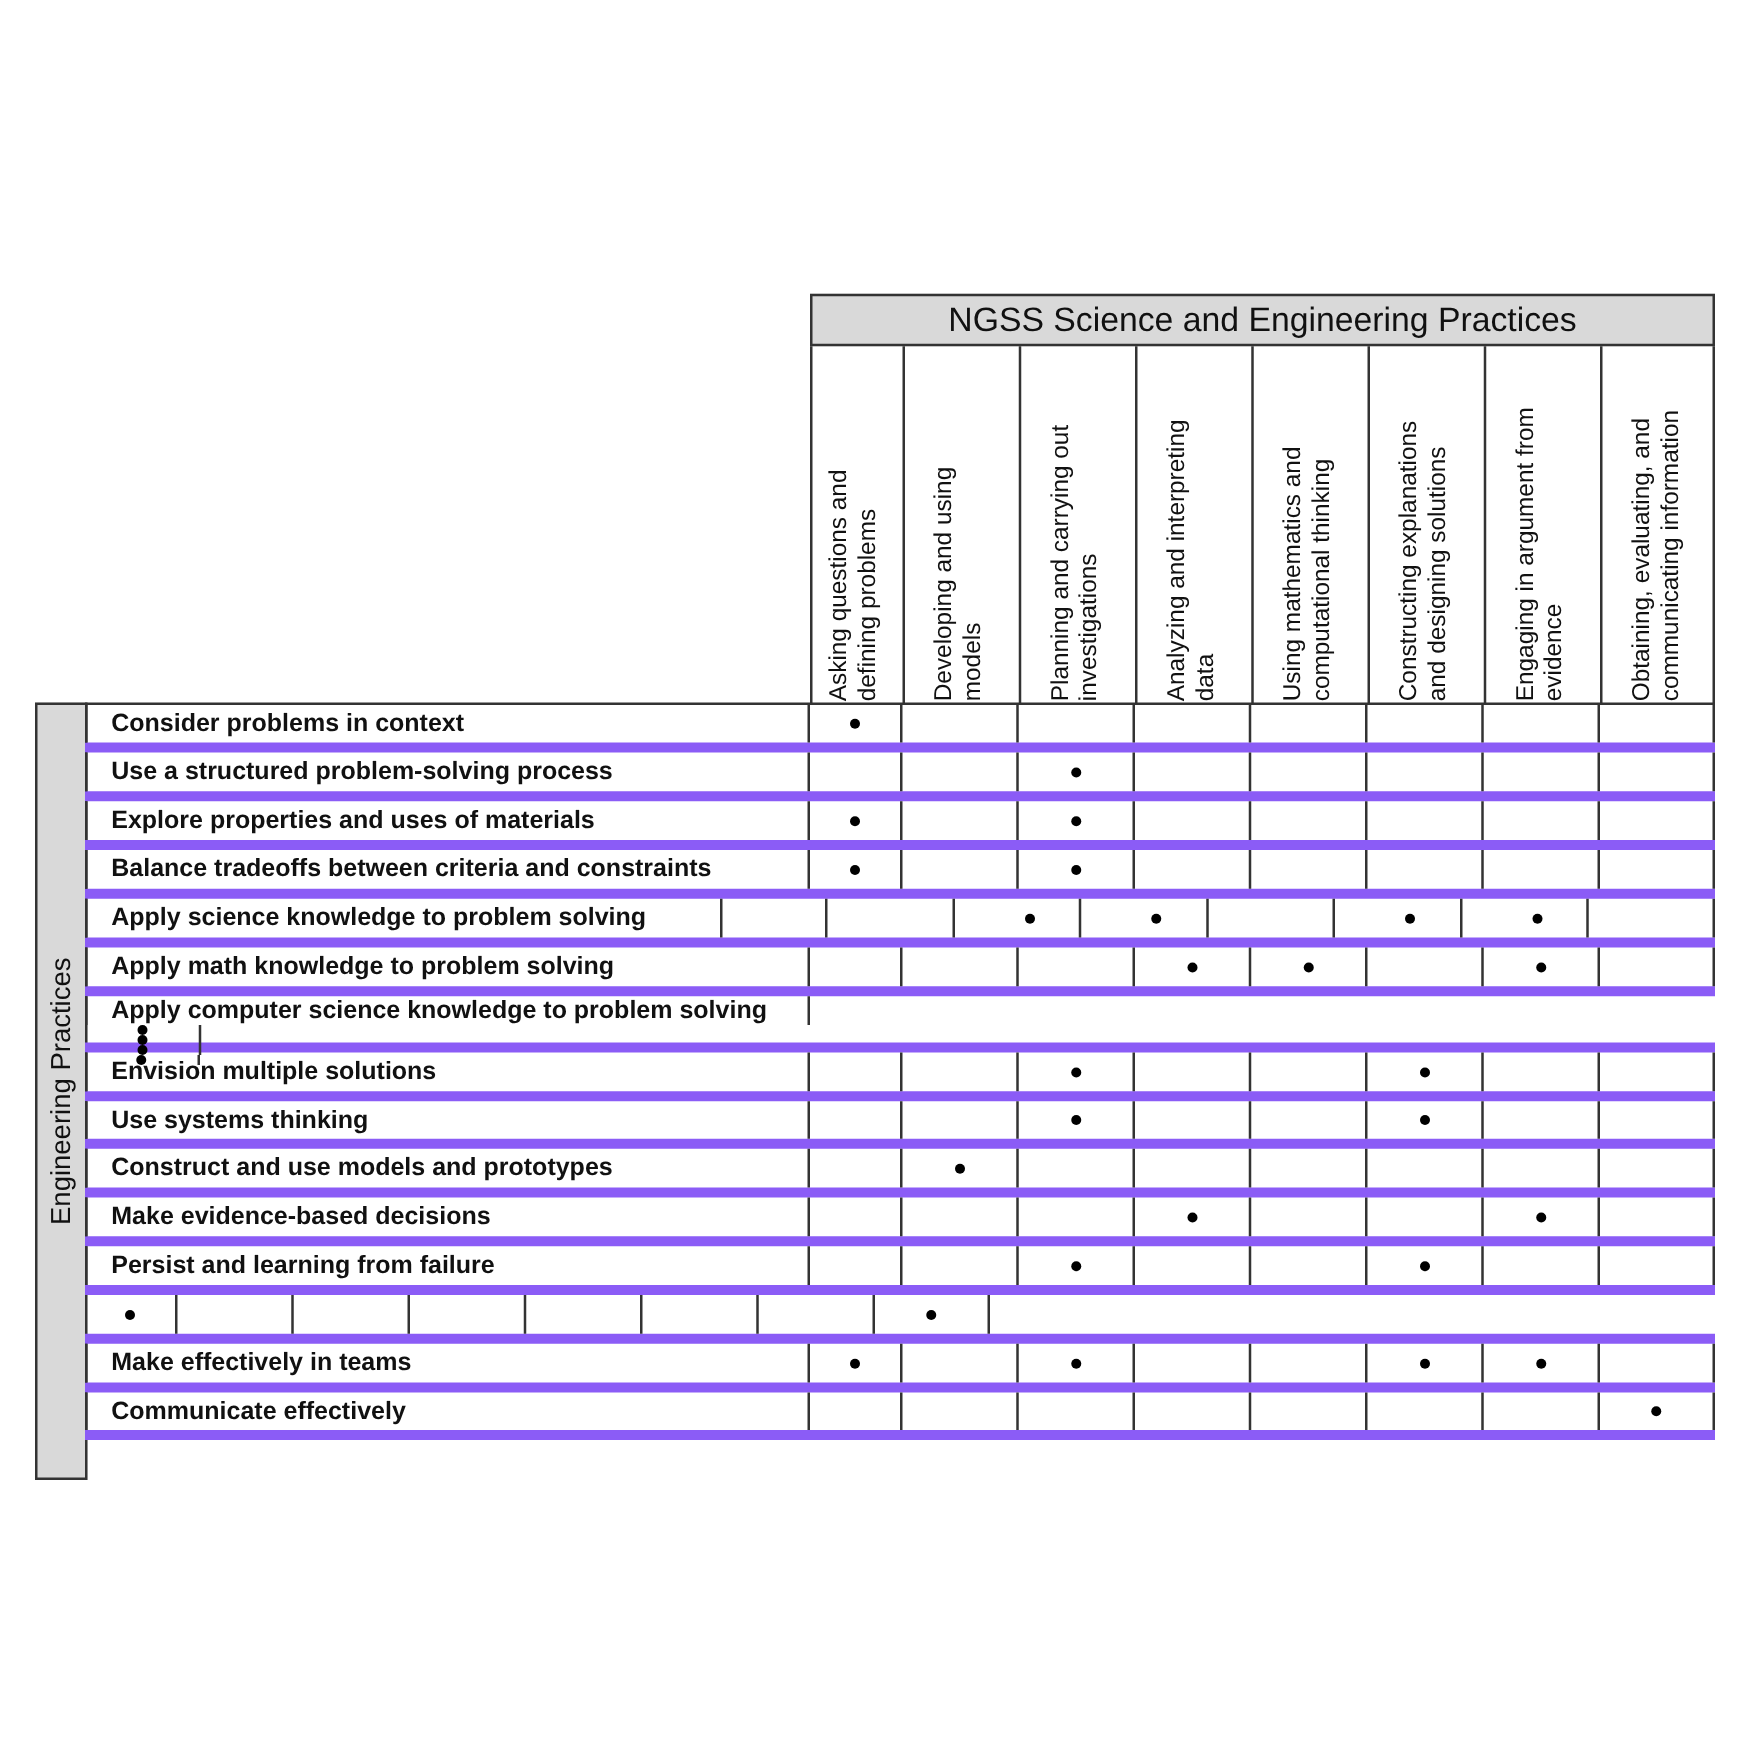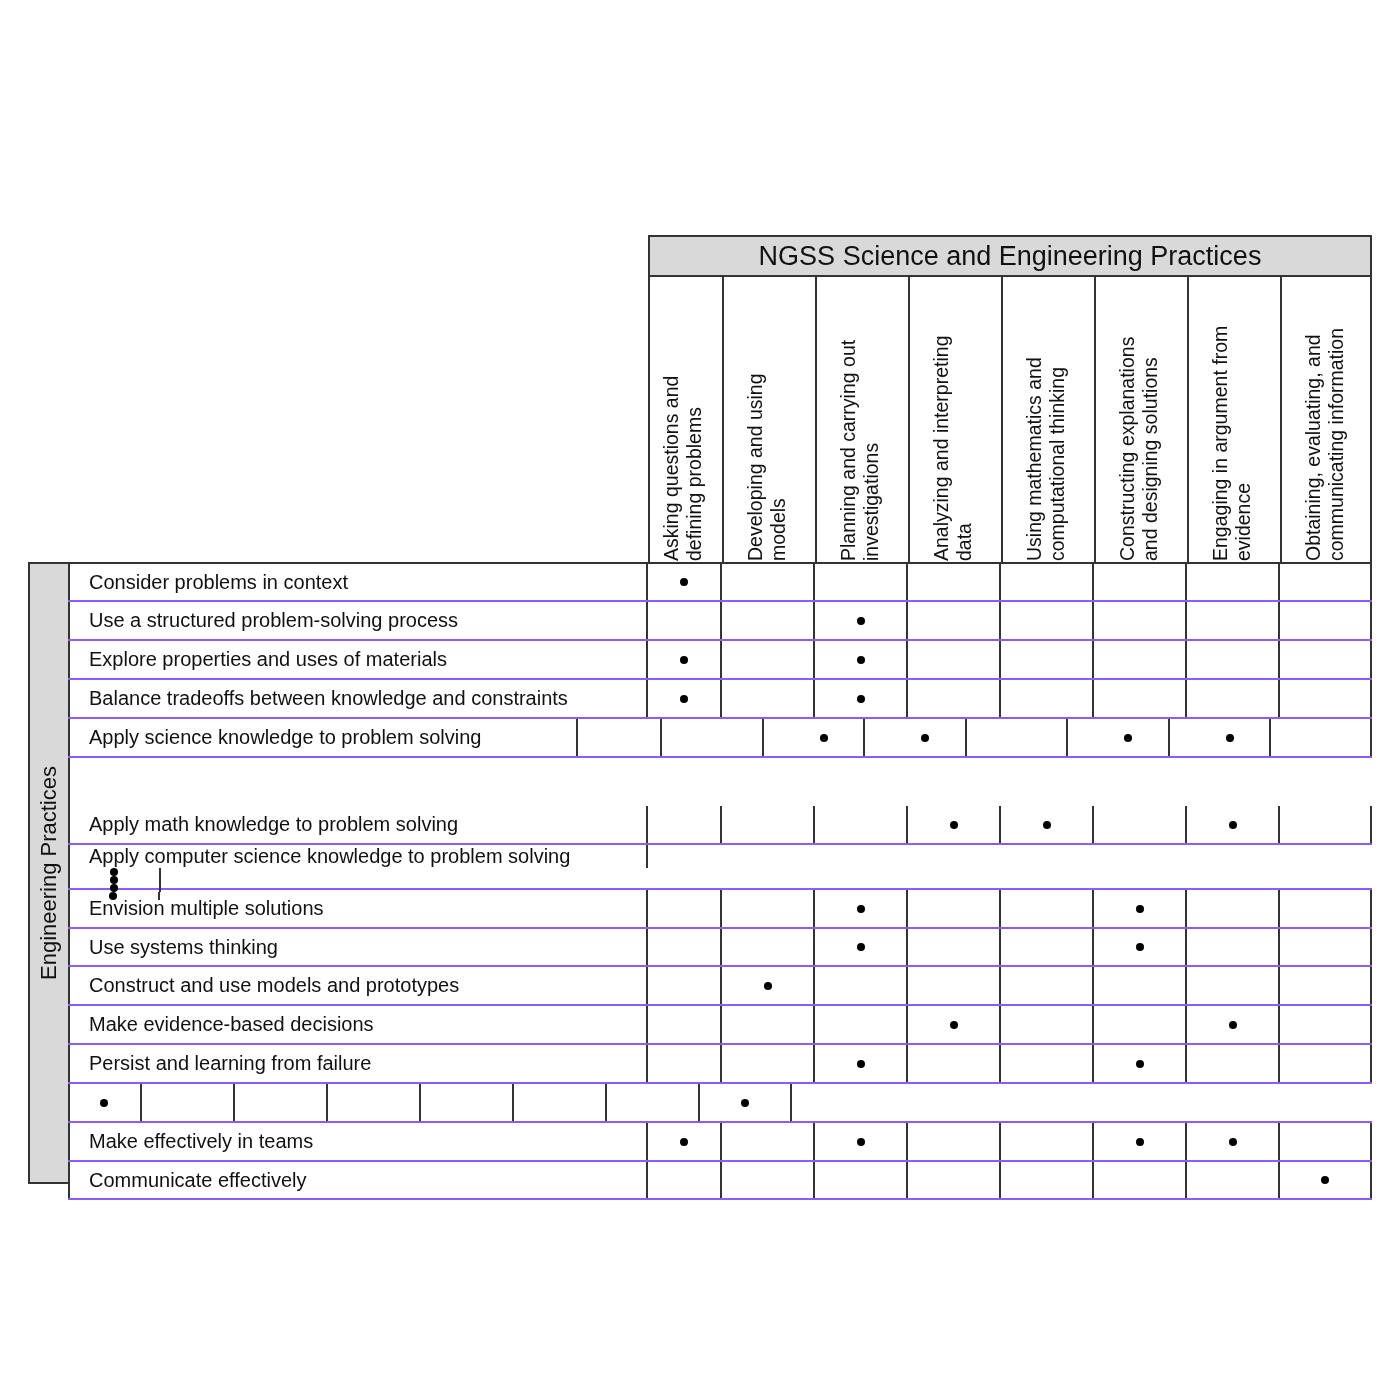--- a/index.html
+++ b/index.html
@@ -39,21 +39,21 @@
     position: absolute; left: 50%; top: 50%;
     transform: translate(-50%, -50%) rotate(-90deg);
     white-space: nowrap; font-size: 22px;
   }
 
   
   .grid {
     position: absolute; left: 68px; top: 562px; width: 1304px;
     border-top: 2px solid #333; box-sizing: border-box;
   }
-  .row { display: flex; border-bottom: 2px solid #8b5cf6; box-sizing: border-box; }
+  .row { display: flex; border-bottom: 8px solid #8b5cf6; box-sizing: border-box; font-weight: bold; }
   .row .label {
     width: 580px; box-sizing: border-box; border-left: 2px solid #333; border-right: 2px solid #333;
     font-size: 20px; padding-left: 19px; display: flex; align-items: center; white-space: nowrap;
   }
   .row .cell {
     box-sizing: border-box; border-right: 2px solid #333;
     display: flex; align-items: center; justify-content: center;
   }
   .dot { width: 8px; height: 8px; border-radius: 50%; background: #000; }
 </style>
@@ -151,21 +151,21 @@
         <div class="cell" style="width: 93px;">
           <div class="dot"></div>
         </div>
         <div class="cell" style="width: 93px;"></div>
         <div class="cell" style="width: 93px;"></div>
         <div class="cell" style="width: 93px;"></div>
         <div class="cell" style="width: 93px;"></div>
         <div class="cell" style="width: 92px;"></div>
       </div>
       <div class="row" style="height: 39px;">
-        <div class="label">Balance tradeoffs between knowledge and constraints</div>
+        <div class="label">Balance tradeoffs between criteria and constraints</div>
         <div class="cell" style="width: 74px;">
           <div class="dot"></div>
         </div>
         <div class="cell" style="width: 93px;"></div>
         <div class="cell" style="width: 93px;">
           <div class="dot"></div>
         </div>
         <div class="cell" style="width: 93px;"></div>
         <div class="cell" style="width: 93px;"></div>
         <div class="cell" style="width: 93px;"></div>
@@ -184,21 +184,21 @@
         </div>
         <div class="cell" style="width: 93px;"></div>
         <div class="cell" style="width: 93px;">
           <div class="dot"></div>
         </div>
         <div class="cell" style="width: 93px;">
           <div class="dot"></div>
         </div>
         <div class="cell" style="width: 92px;"></div>
       </div>
-      <div class="row" style="height: 39px; margin-top: 48px;">
+      <div class="row" style="height: 39px;">
         <div class="label">Apply math knowledge to problem solving</div>
         <div class="cell" style="width: 74px;"></div>
         <div class="cell" style="width: 93px;"></div>
         <div class="cell" style="width: 93px;"></div>
         <div class="cell" style="width: 93px;">
           <div class="dot"></div>
         </div>
         <div class="cell" style="width: 93px;">
           <div class="dot"></div>
         </div>

